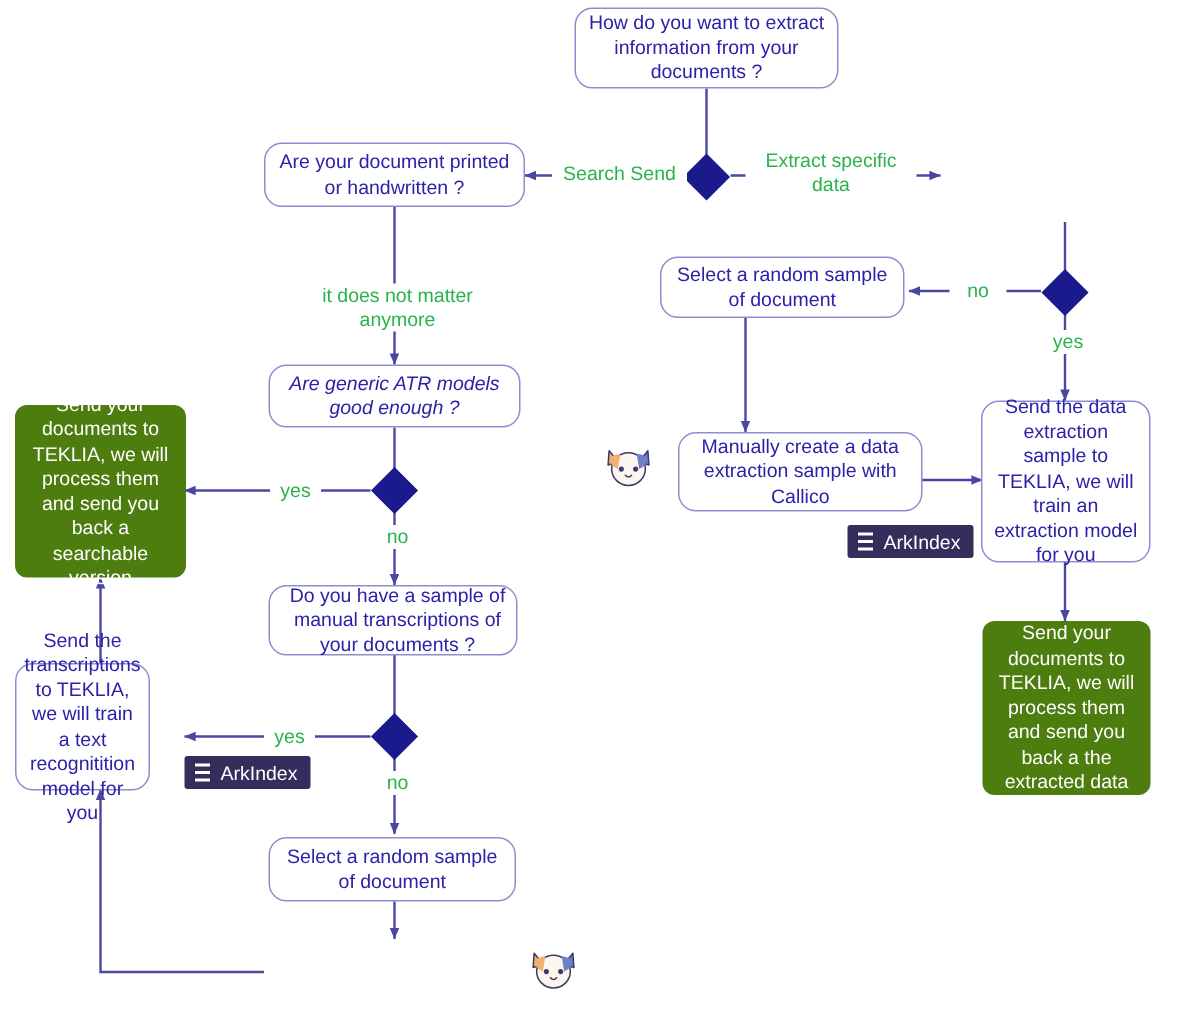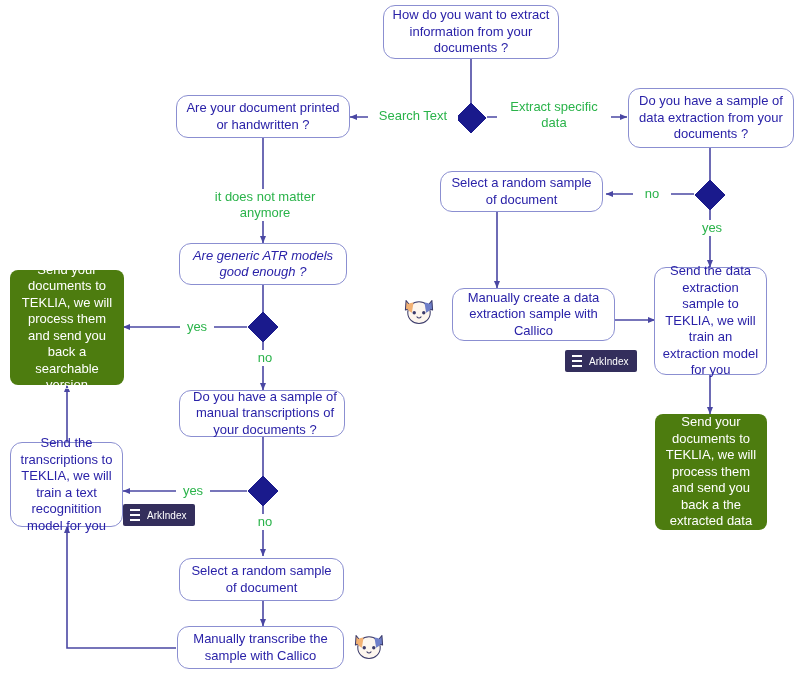--- a/index.html
+++ b/index.html
@@ -52,21 +52,21 @@
     line-height: 16px;
     text-align: center;
     white-space: pre-line;
     background: #ffffff;
     padding: 0 2px;
   }
   .badge {
     position: absolute;
     background: #332e5c;
     color: #ffffff;
-    font-size: 10px;
+    font-size: 13px;
     border-radius: 2px;
     display: flex;
     align-items: center;
     gap: 7px;
     padding: 3px 9px 3px 7px;
     box-sizing: border-box;
   }
   .badge .bars {
     display: inline-flex;
     flex-direction: column;
@@ -141,43 +141,41 @@
       <polygon points="710,180 725,195 710,210 695,195"></polygon>
       <polygon points="263,312 278,327 263,342 248,327"></polygon>
       <polygon points="263,476 278,491 263,506 248,491"></polygon>
     </g>
   </svg>
 
   <div class="node" style="left:383px; top:5px; width:176px; height:54px;">How do you want to extract information from your documents ?</div>
 
   <div class="node" style="left:176px; top:95px; width:174px; height:43px;">Are your document printed or handwritten ?</div>
 
-  <div class="node" style="left:628px; top:88px; width:166px; height:60px;">Do you have a sample of data extraction from your documents ?</div>
 
   <div class="node" style="left:440px; top:171px; width:163px; height:41px;">Select a random sample of document</div>
 
   <div class="node" style="left:179px; top:243px; width:168px; height:42px;font-style:italic;">Are generic ATR models good enough ?</div>
 
   <div class="node terminal" style="left:10px; top:270px; width:114px; height:115px;">Send your documents to TEKLIA, we will process them and send you back a searchable version</div>
 
   <div class="node" style="left:452px; top:288px; width:163px; height:53px;">Manually create  a data extraction sample with Callico</div>
 
   <div class="node" style="left:654px; top:267px; width:113px; height:108px;">Send the data extraction sample to TEKLIA, we will train an extraction model for you</div>
 
   <div class="node" style="left:179px; top:390px; width:166px; height:47px;padding-left:12px;">Do you have a sample of manual transcriptions of your documents ?</div>
 
-  <div class="node" style="left:10px; top:442px; width:113px; height:85px;">Send the transcriptions to TEKLIA, we will train a text recognitition model for you</div>
+  <div class="node" style="left:10px; top:442px; width:90px; height:85px;">Send the transcriptions to TEKLIA, we will train a text recognitition model for you</div>
 
   <div class="node terminal" style="left:655px; top:414px; width:112px; height:116px;">Send your documents to TEKLIA, we will process them and send you back a the extracted data</div>
 
   <div class="node" style="left:179px; top:558px; width:165px; height:43px;">Select a random sample of document</div>
 
-  <div class="node" style="left:177px; top:626px; width:167px; height:43px;">Manually transcribe the sample with Callico</div>
-
-  <div class="edge-label" style="left:368px; top:108px; width:86px;">Search Text</div>
+
+  <div class="edge-label" style="left:368px; top:108px; width:86px;">Search Send</div>
 
   <div class="edge-label" style="left:497px; top:99px; width:110px;">Extract specific
 data</div>
 
   <div class="edge-label" style="left:633px; top:186px; width:34px;">no</div>
 
   <div class="edge-label" style="left:694px; top:220px; width:32px;">yes</div>
 
   <div class="edge-label" style="left:198px; top:173px; width:130px;margin-top:16px;">it does not matter
 anymore</div>

